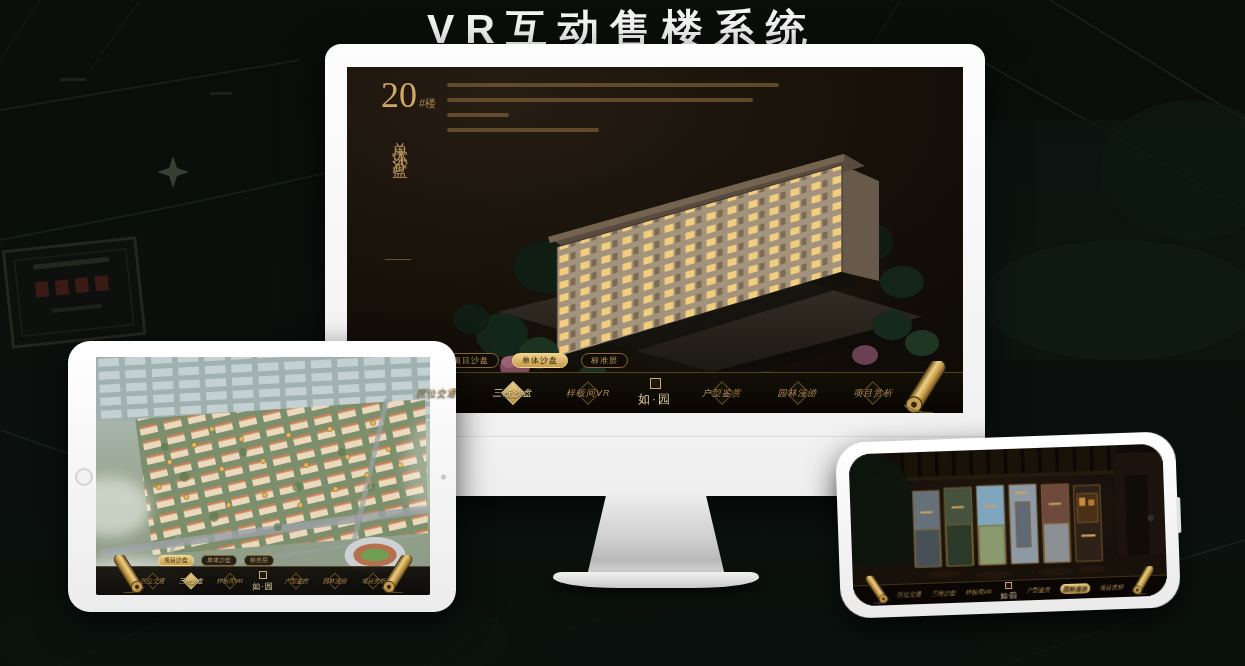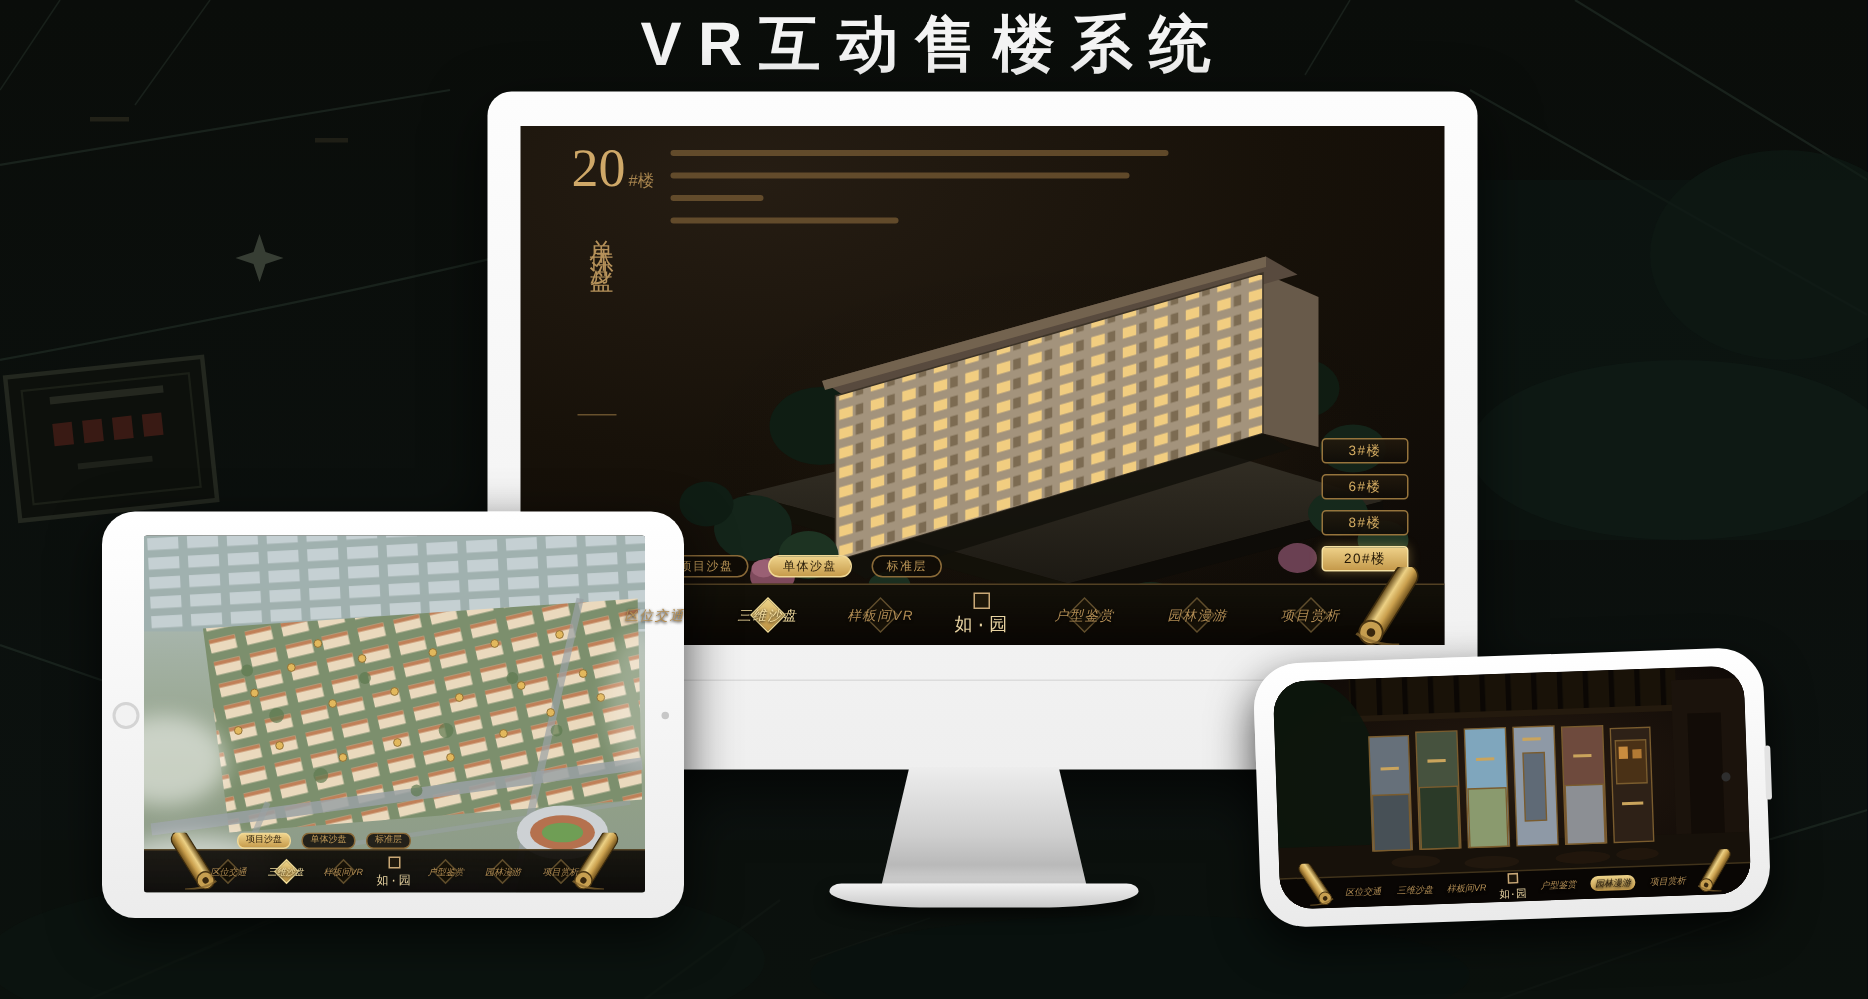--- a/index.html
+++ b/index.html
@@ -6,21 +6,21 @@
   .stage{position:relative;width:1245px;height:666px;overflow:hidden;
     background:#0f172a;font-family:"Liberation Sans","DejaVu Sans",sans-serif;}
   
   .bgmap{position:absolute;inset:0;}
   
   .main-title{position:absolute;top:2px;left:0;width:100%;text-align:center;
     color:#f4f4f4;font-size:41px;font-weight:700;letter-spacing:11px;}
   .footnote{position:absolute;left:670px;top:637px;color:#e8e8e8;font-size:16px;
     letter-spacing:1.5px;}
   
-  .monitor{position:absolute;left:325px;top:61px;width:660px;height:546px;}
+  .monitor{position:absolute;left:325px;top:44px;width:660px;height:546px;}
   .monitor-body{position:absolute;left:0;top:0;width:660px;height:452px;
     background:linear-gradient(#fdfdfd,#efefef);border-radius:16px 16px 8px 8px;
     box-shadow:0 14px 40px rgba(0,0,0,.65);}
   .monitor-seam{position:absolute;left:0;top:392px;width:660px;height:1px;background:#dcdcdc;}
   .monitor-stand{position:absolute;left:262px;top:450px;width:138px;height:82px;
     background:linear-gradient(180deg,#ededed 0%,#cfcfcf 55%,#b9b9b9 80%,#dadada 100%);
     clip-path:polygon(14% 0,86% 0,100% 100%,0 100%);}
   .monitor-base{position:absolute;left:228px;top:528px;width:206px;height:16px;
     background:linear-gradient(#f2f2f2,#c9c9c9);
     border-radius:12px 12px 100px 100px / 8px 8px 16px 16px;
@@ -67,21 +67,21 @@
     background:#161107;}
   .nvitem.active .diamond{background:linear-gradient(135deg,#ecd287,#bd9140);border-color:#f2dc96;}
   .nvlabel{position:relative;z-index:1;color:#b28d54;font-size:9px;letter-spacing:1px;
     text-shadow:0 1px 2px #000;font-style:italic;}
   .nvitem.active .nvlabel{color:#f4dea0;}
   .nvitem.pill-active{background:linear-gradient(#ecd28a,#c49a4a);border-radius:999px;
     height:11px;min-width:34px;}
   .nvitem.pill-active .nvlabel{color:#2a1d0c;}
   .nvlogo{display:flex;flex-direction:column;align-items:center;gap:2px;}
   .logomark{width:9px;height:9px;border:1px solid #c9a877;background:rgba(40,30,14,.6);}
-  .logotext{font-family:Liberation Mono, monospace;color:#e7d3a1;
+  .logotext{font-family:Liberation Sans, sans-serif;color:#e7d3a1;
     letter-spacing:2px;}
   .nav-md .logotext{font-size:12px;}
   
   .scroll{position:absolute;}
   
   .tablet{position:absolute;left:68px;top:341px;width:388px;height:271px;
     background:linear-gradient(#ffffff,#ececec);border-radius:22px;
     box-shadow:0 12px 34px rgba(0,0,0,.7);}
   .tab-home{position:absolute;left:7px;top:50%;transform:translateY(-50%);width:14px;
     height:14px;border-radius:50%;border:2px solid #d4d4d4;background:#f2f2f2;}
@@ -259,26 +259,20 @@
           <div class="hero-line"></div>
         </div>
 
         <div class="desc">
           <div class="descline dl1"></div>
             <div class="descline dl2"></div>
           <div class="descline dl3"></div>
             <div class="descline dl4"></div>
         </div>
 
-        <div class="floorbtns">
-          <div class="floorbtn">3#楼</div>
-          <div class="floorbtn">6#楼</div>
-          <div class="floorbtn">8#楼</div>
-          <div class="floorbtn active">20#楼</div>
-        </div>
 
         <div class="subtabs subtabs-md">
           <div class="subtab">项目沙盘</div>
           <div class="subtab active">单体沙盘</div>
           <div class="subtab">标准层</div>
         </div>
 
         <div class="navbar nav-md">
           <div class="nvitem">
               <span class="diamond"></span>

